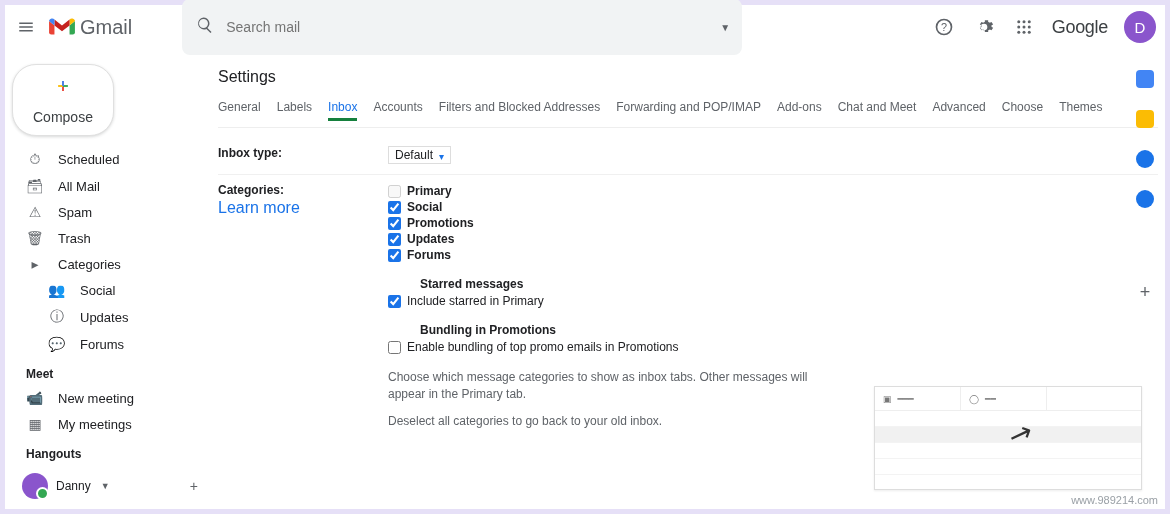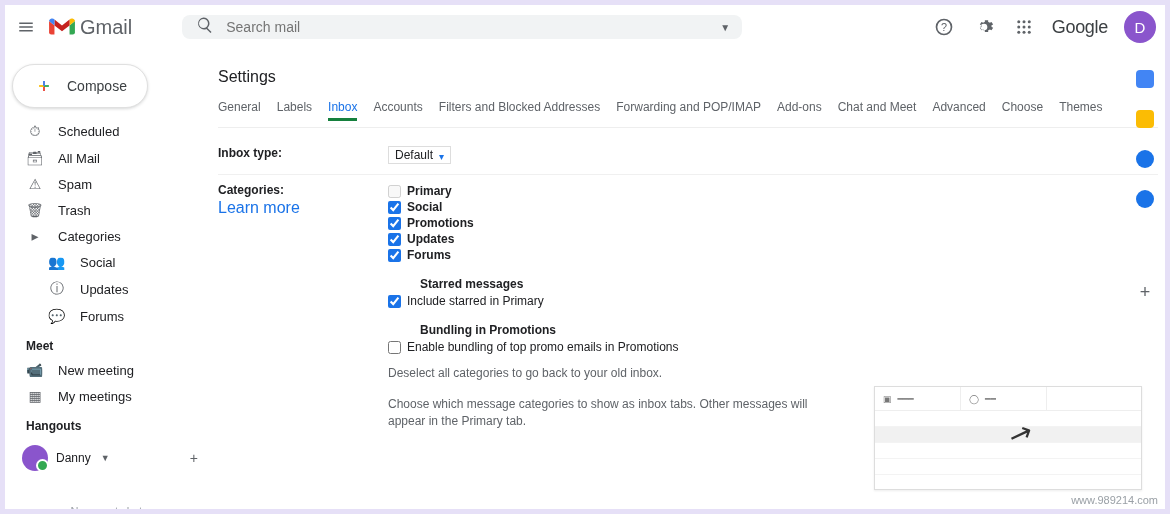--- a/index.html
+++ b/index.html
@@ -2,30 +2,30 @@
 <html><head>
 <meta charset="utf-8">
 <style>
   * { box-sizing: border-box; margin: 0; padding: 0; font-family: Arial, Helvetica, sans-serif; }
   body { width: 1170px; height: 514px; background: #fff; overflow: hidden; position: relative; }
   .frame { position: absolute; inset: 0; border: 5px solid #e6e0f7; }
   .header { display: flex; align-items: center; height: 54px; padding: 0 14px; gap: 10px; }
   .hamburger { width: 24px; height: 24px; color: #5f6368; display:flex; align-items:center; justify-content:center; cursor:pointer;}
   .logo { display:flex; align-items:center; gap:4px; }
   .logo-text { font-size: 20px; color:#5f6368; font-weight: 400;}
-  .search { flex: 0 0 560px; margin-left: 40px; background:#f1f3f4; height: 24px; border-radius: 8px; display:flex; align-items:center; padding:0 14px; color:#5f6368; gap:12px; position:relative;}
+  .search { flex: 0 0 560px; margin-left: 40px; background:#f1f3f4; height: 56px; border-radius: 8px; display:flex; align-items:center; padding:0 14px; color:#5f6368; gap:12px; position:relative;}
   .search input { border:none; background:transparent; flex:1; font-size:14px; outline:none; color:#3c4043;}
   .search .dropdown { position:absolute; right:12px; font-size:10px; color:#5f6368;}
   .header-right { margin-left:auto; display:flex; align-items:center; gap:16px;}
   .icon-btn { width:24px; height:24px; display:flex; align-items:center; justify-content:center; color:#5f6368; cursor:pointer;}
   .google-word { font-size:18px; font-weight:500; color:#3c4043; letter-spacing:-0.3px;}
   .avatar { width:32px; height:32px; border-radius:50%; background:rgb(138,85,204); color:#fff; display:flex; align-items:center; justify-content:center; font-size:15px;}
   .body { display:flex; height: calc(514px - 64px); }
   .sidebar { width: 210px; padding: 4px 0 0 8px; font-size:13px; color:#202124;}
-  .compose { display:inline-flex; align-items:center; gap:12px; background:#fff; border:1px solid #e0e0e0; box-shadow:0 1px 3px rgba(60,64,67,.2); border-radius:24px; padding:10px 20px; margin:6px 0 10px 4px; font-size:14px; color:#3c4043; cursor:pointer;}
+  .compose { display:inline-flex; align-items:center; gap:12px; background:#fff; border:1px solid #e0e0e0; box-shadow:0 1px 3px rgba(60,64,67,.2); border-radius:24px; padding:10px 20px; margin:6px 0 10px 4px; font-size:14px; color:#3c4043; cursor:pointer;flex-direction:column;}
   .sb-item { display:flex; align-items:center; gap:14px; padding:5px 10px 5px 18px; border-radius:0 16px 16px 0; cursor:pointer; color:#202124;}
   .sb-item .ico { width:18px; text-align:center; color:#5f6368; font-size:14px;}
   .sub { padding-left: 40px; }
   .section-title { font-size:12px; font-weight:600; color:#202124; padding:10px 0 4px 18px;}
   .hangouts { padding: 8px 12px 0 14px; display:flex; align-items:center; gap:8px;}
   .hangouts .dot { width:26px; height:26px; border-radius:50%; background:rgb(138,85,204); position:relative;}
   .hangouts .dot::after { content:""; position:absolute; width:9px; height:9px; background:#34a853; border:2px solid #fff; border-radius:50%; bottom:-1px; right:-1px;}
   .main { flex:1; padding: 10px 12px 0 8px; overflow:hidden; position:relative;}
   .page-title { font-size:16px; color:#202124; padding: 4px 0 14px 0;}
   .tabs { display:flex; gap:16px; border-bottom:1px solid #eee; font-size:12px; color:#5f6368; padding-bottom:6px; margin-bottom:10px; flex-wrap:wrap;}
@@ -246,22 +246,22 @@
           <input type="checkbox" id="starred-chk" checked="" style="">
           <span>Include starred in Primary</span>
         </label>
 
         <div class="subhead">Bundling in Promotions</div>
         <label class="chk">
           <input type="checkbox" id="bundling-chk" style="">
           <span>Enable bundling of top promo emails in Promotions</span>
         </label>
 
+        <div class="desc">Choose which message categories to show as inbox tabs. Other messages will appear in the Primary tab.</div>
         <div class="desc" style="margin-top:10px">Deselect all categories to go back to your old inbox.</div>
-        <div class="desc">Choose which message categories to show as inbox tabs. Other messages will appear in the Primary tab.</div>
       </div>
     </div>
 
     <div class="preview">
       <div class="tabsrow">
         <div class="ptab">
             <span>▣</span>
             <span>━━━</span>
           </div>
         <div class="ptab">

